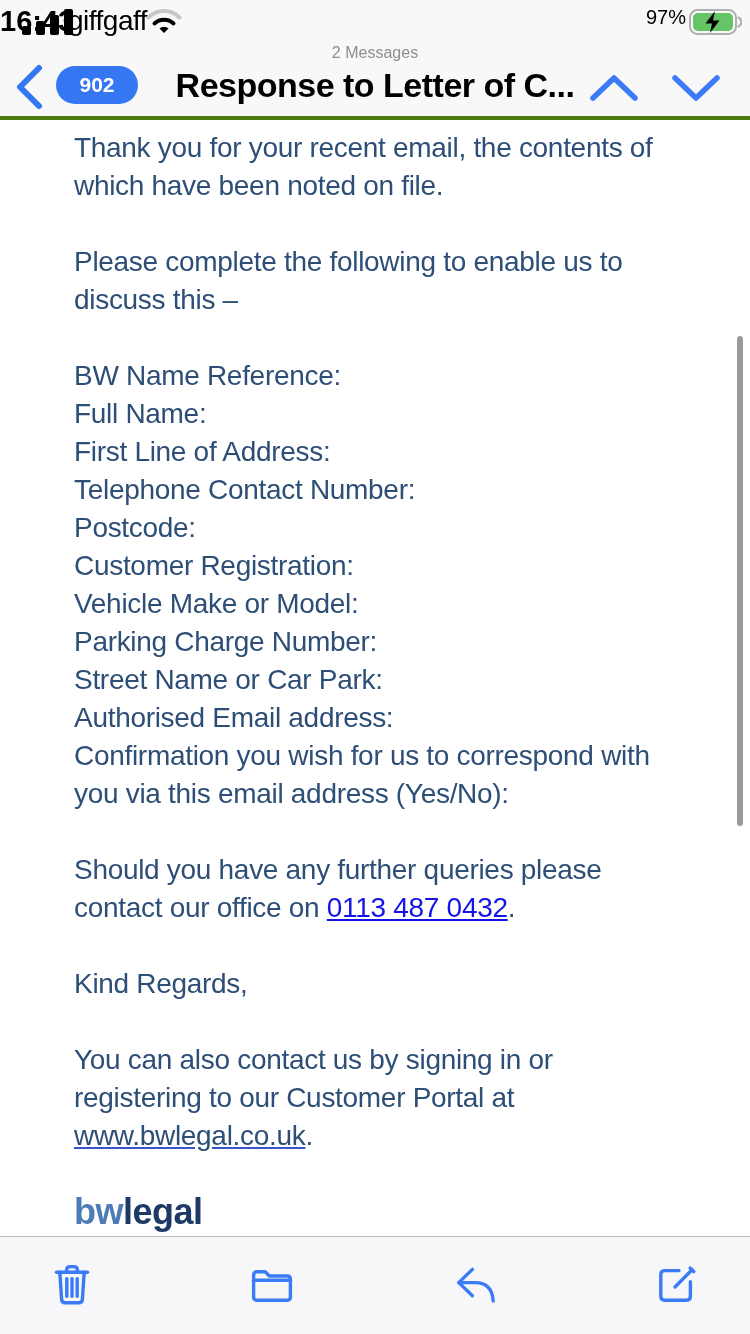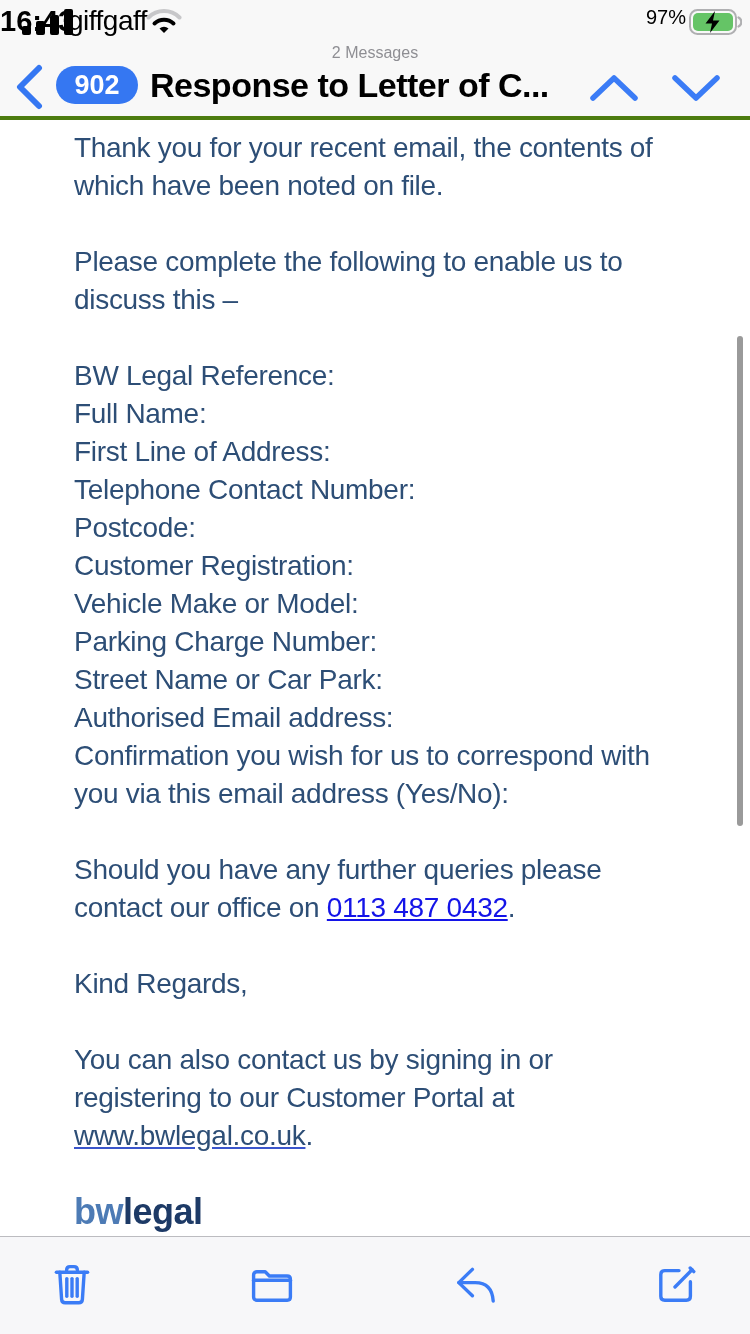--- a/index.html
+++ b/index.html
@@ -17,25 +17,25 @@
   .carrier{position:absolute;left:68px;top:5px;font-size:28px;color:#000;letter-spacing:-0.5px;}
   .wifi{position:absolute;left:146px;top:8px;}
   .clock{position:absolute;left:0;top:5px;width:750px;text-align:left;font-size:29px;font-weight:700;color:#000;}
   .batt-pct{position:absolute;right:64px;top:6px;font-size:20px;color:#000;}
   .battery{position:absolute;right:8px;top:9px;}
   
   .thread-count{position:absolute;top:44px;left:0;width:750px;text-align:center;font-size:16px;color:#8e8e93;}
   .back-btn{position:absolute;left:14px;top:64px;width:30px;height:46px;cursor:pointer;}
   .badge{
     position:absolute;left:56px;top:66px;min-width:52px;height:38px;padding:0 15px;
-    background:#3577f2;border-radius:19px;color:#fff;font-size:27px;font-weight:600;
+    background:#3577f2;border-radius:19px;color:#fff;font-size:21px;font-weight:600;
     display:flex;align-items:center;justify-content:center;cursor:pointer;
   }
   .nav-title{
-    position:absolute;top:66px;left:150px;width:450px;text-align:left;
+    position:absolute;top:66px;left:150px;width:450px;text-align:center;
     font-size:34px;font-weight:700;color:#000;letter-spacing:-0.5px;white-space:nowrap;
   }
   .chev{position:absolute;top:70px;width:52px;height:36px;cursor:pointer;}
   .chev.up{left:588px;}
   .chev.down{left:670px;}
   
   .content{
     position:absolute;top:121px;left:0;width:750px;height:1115px;
     padding:8px 48px 0 46px;box-sizing:border-box;background:#fff;
     color:#2d4e76;font-size:28px;line-height:38px;letter-spacing:-0.3px;margin-left:28px;
@@ -112,21 +112,21 @@
     </svg>
   </div>
 
   <div class="content">
     <p class="para">Thank you for your recent email, the contents of
 which have been noted on file.</p>
     <p class="para">Please complete the following to enable us to
 discuss this –</p>
 
     <div class="fields">
-      <div class="field-line">BW Legal Reference:</div>
+      <div class="field-line">BW Name Reference:</div>
       <div class="field-line">Full Name:</div>
       <div class="field-line">First Line of Address:</div>
       <div class="field-line">Telephone Contact Number:</div>
       <div class="field-line">Postcode:</div>
       <div class="field-line">Customer Registration:</div>
       <div class="field-line">Vehicle Make or Model:</div>
       <div class="field-line">Parking Charge Number:</div>
       <div class="field-line">Street Name or Car Park:</div>
       <div class="field-line">Authorised Email address:</div>
       <div class="field-line">Confirmation you wish for us to correspond with

